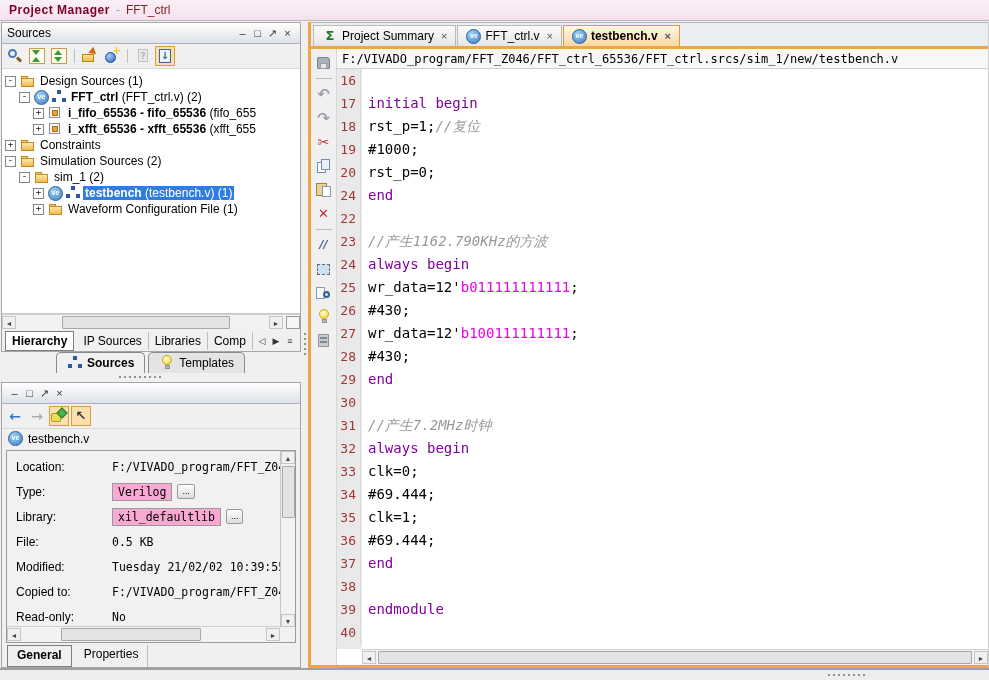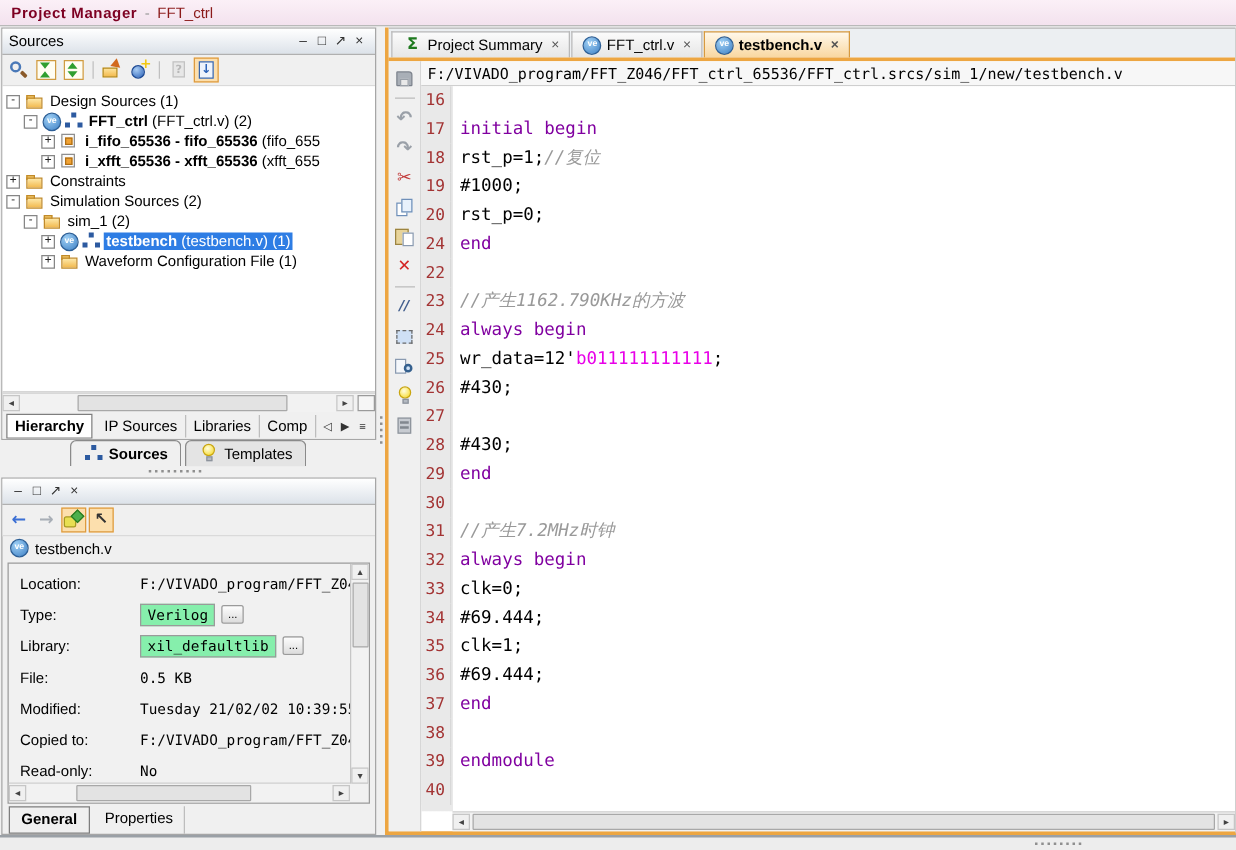--- a/index.html
+++ b/index.html
@@ -120,21 +120,21 @@
   .panetabs .dots-h{position:absolute;left:118px;top:24px;}
 
   
   .filerow{height:19px;flex:none;display:flex;align-items:center;gap:5px;padding:0 6px;}
   .gridwrap{flex:1;margin:2px 4px;border:1px solid #9a9a9a;background:#f1f1f1;position:relative;
             overflow:hidden;display:flex;flex-direction:column;}
   .grid{flex:1;overflow:hidden;padding:3px 0 0 9px;margin-right:15px;}
   .prow{height:25px;display:flex;align-items:center;white-space:nowrap;}
   .plabel{width:96px;flex:none;}
   .pvalue{font-family:"DejaVu Sans Mono",monospace;font-size:11.5px;}
-  .pinput{border:1px solid #9a9a9a;background:#86efac;padding:1px 5px;margin-right:5px;
+  .pinput{border:1px solid #9a9a9a;background:#f9a8d4;padding:1px 5px;margin-right:5px;
           font-family:"DejaVu Sans Mono",monospace;font-size:11.5px;}
   .pdots{border:1px solid #9a9a9a;background:linear-gradient(#fdfdfd,#dcdcdc);padding:0 4px;
          font-size:9px;line-height:13px;border-radius:2px;}
   .props-hscroll{margin-right:15px;}
   .bottomtabs{height:22px;flex:none;display:flex;padding:0 5px;}
   .btab{padding:2px 9px;border-right:1px solid #bdbdbd;}
   .btab.act{border:1px solid #7e7e7e;background:#f0f0f0;font-weight:bold;margin-right:3px;}
 
   
   .vsplit{position:absolute;left:302px;top:20px;width:6px;height:648px;display:flex;align-items:center;justify-content:center;}
@@ -501,20 +501,21 @@
             <div class="cline">
               <span class="lno">25</span>
               <span class="ltext"><span>wr_data=12'</span><span class="mg">b011111111111</span><span>;</span></span>
             </div>
             <div class="cline">
               <span class="lno">26</span>
               <span class="ltext"><span>#430;</span></span>
             </div>
             <div class="cline">
               <span class="lno">27</span>
+              <span class="ltext"><span>wr_data=12'</span><span class="mg">b100111111111</span><span>;</span></span>
             </div>
             <div class="cline">
               <span class="lno">28</span>
               <span class="ltext"><span>#430;</span></span>
             </div>
             <div class="cline">
               <span class="lno">29</span>
               <span class="ltext"><span class="kw">end</span></span>
             </div>
             <div class="cline">

